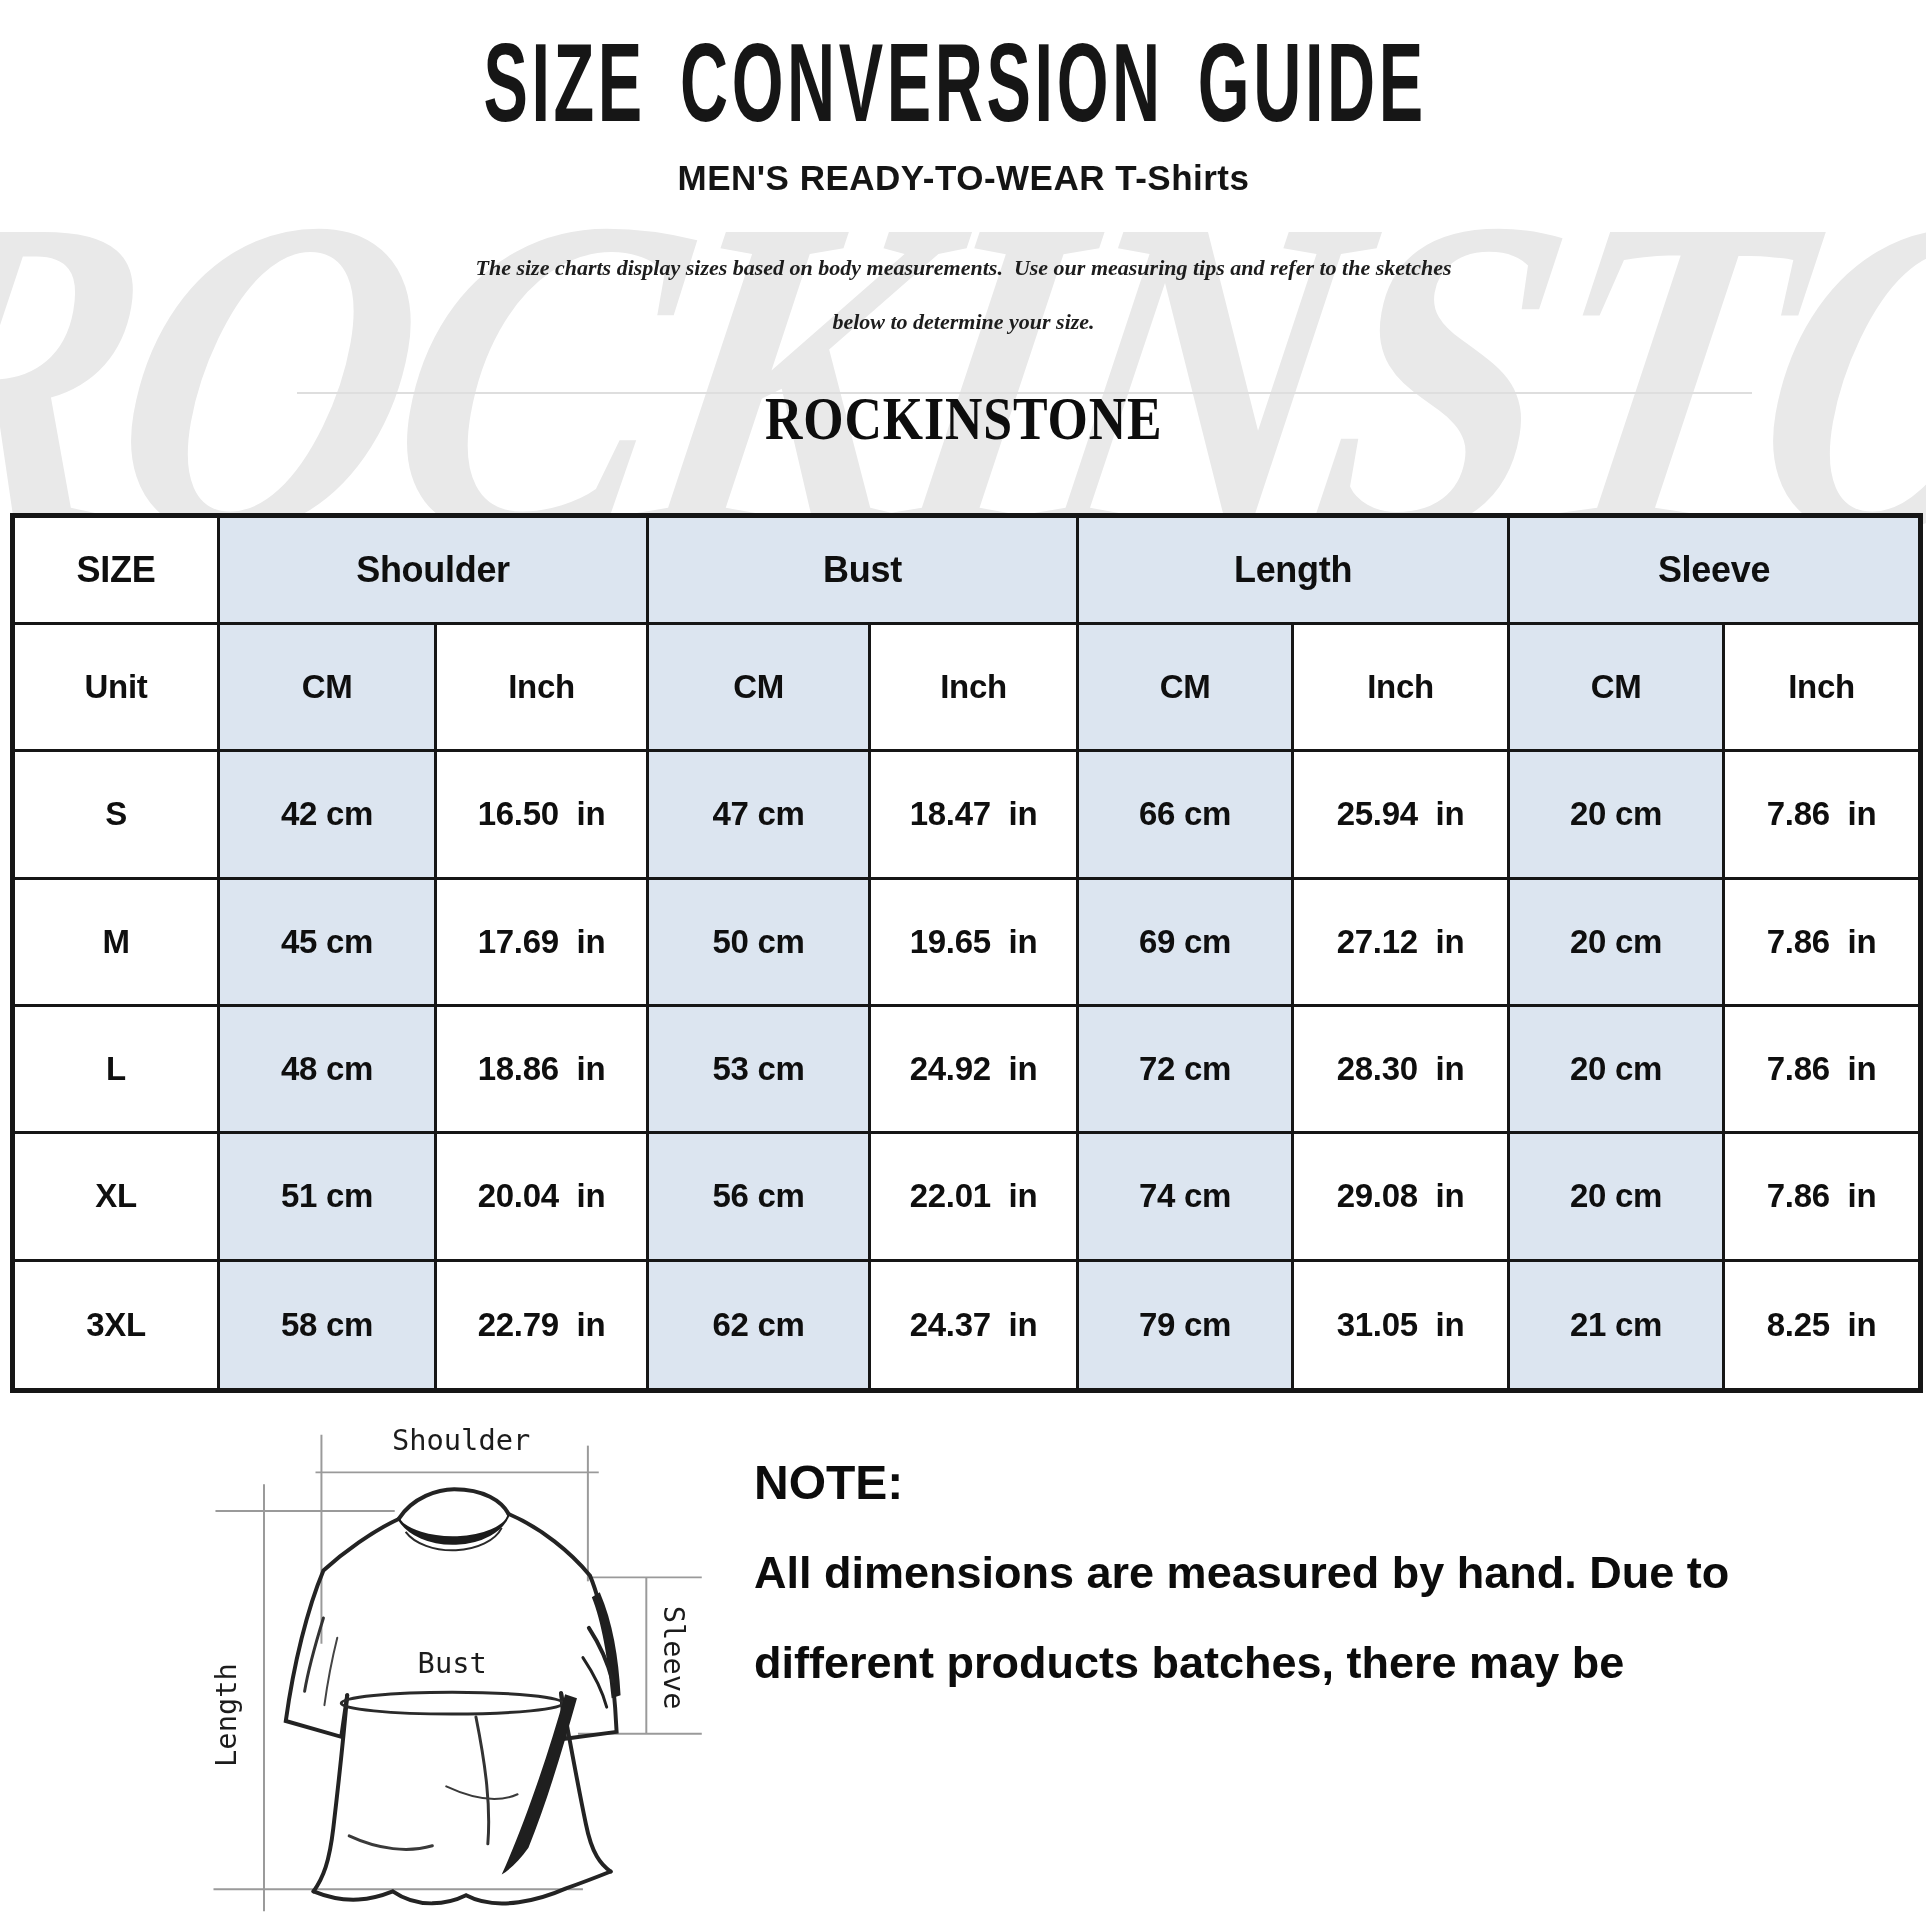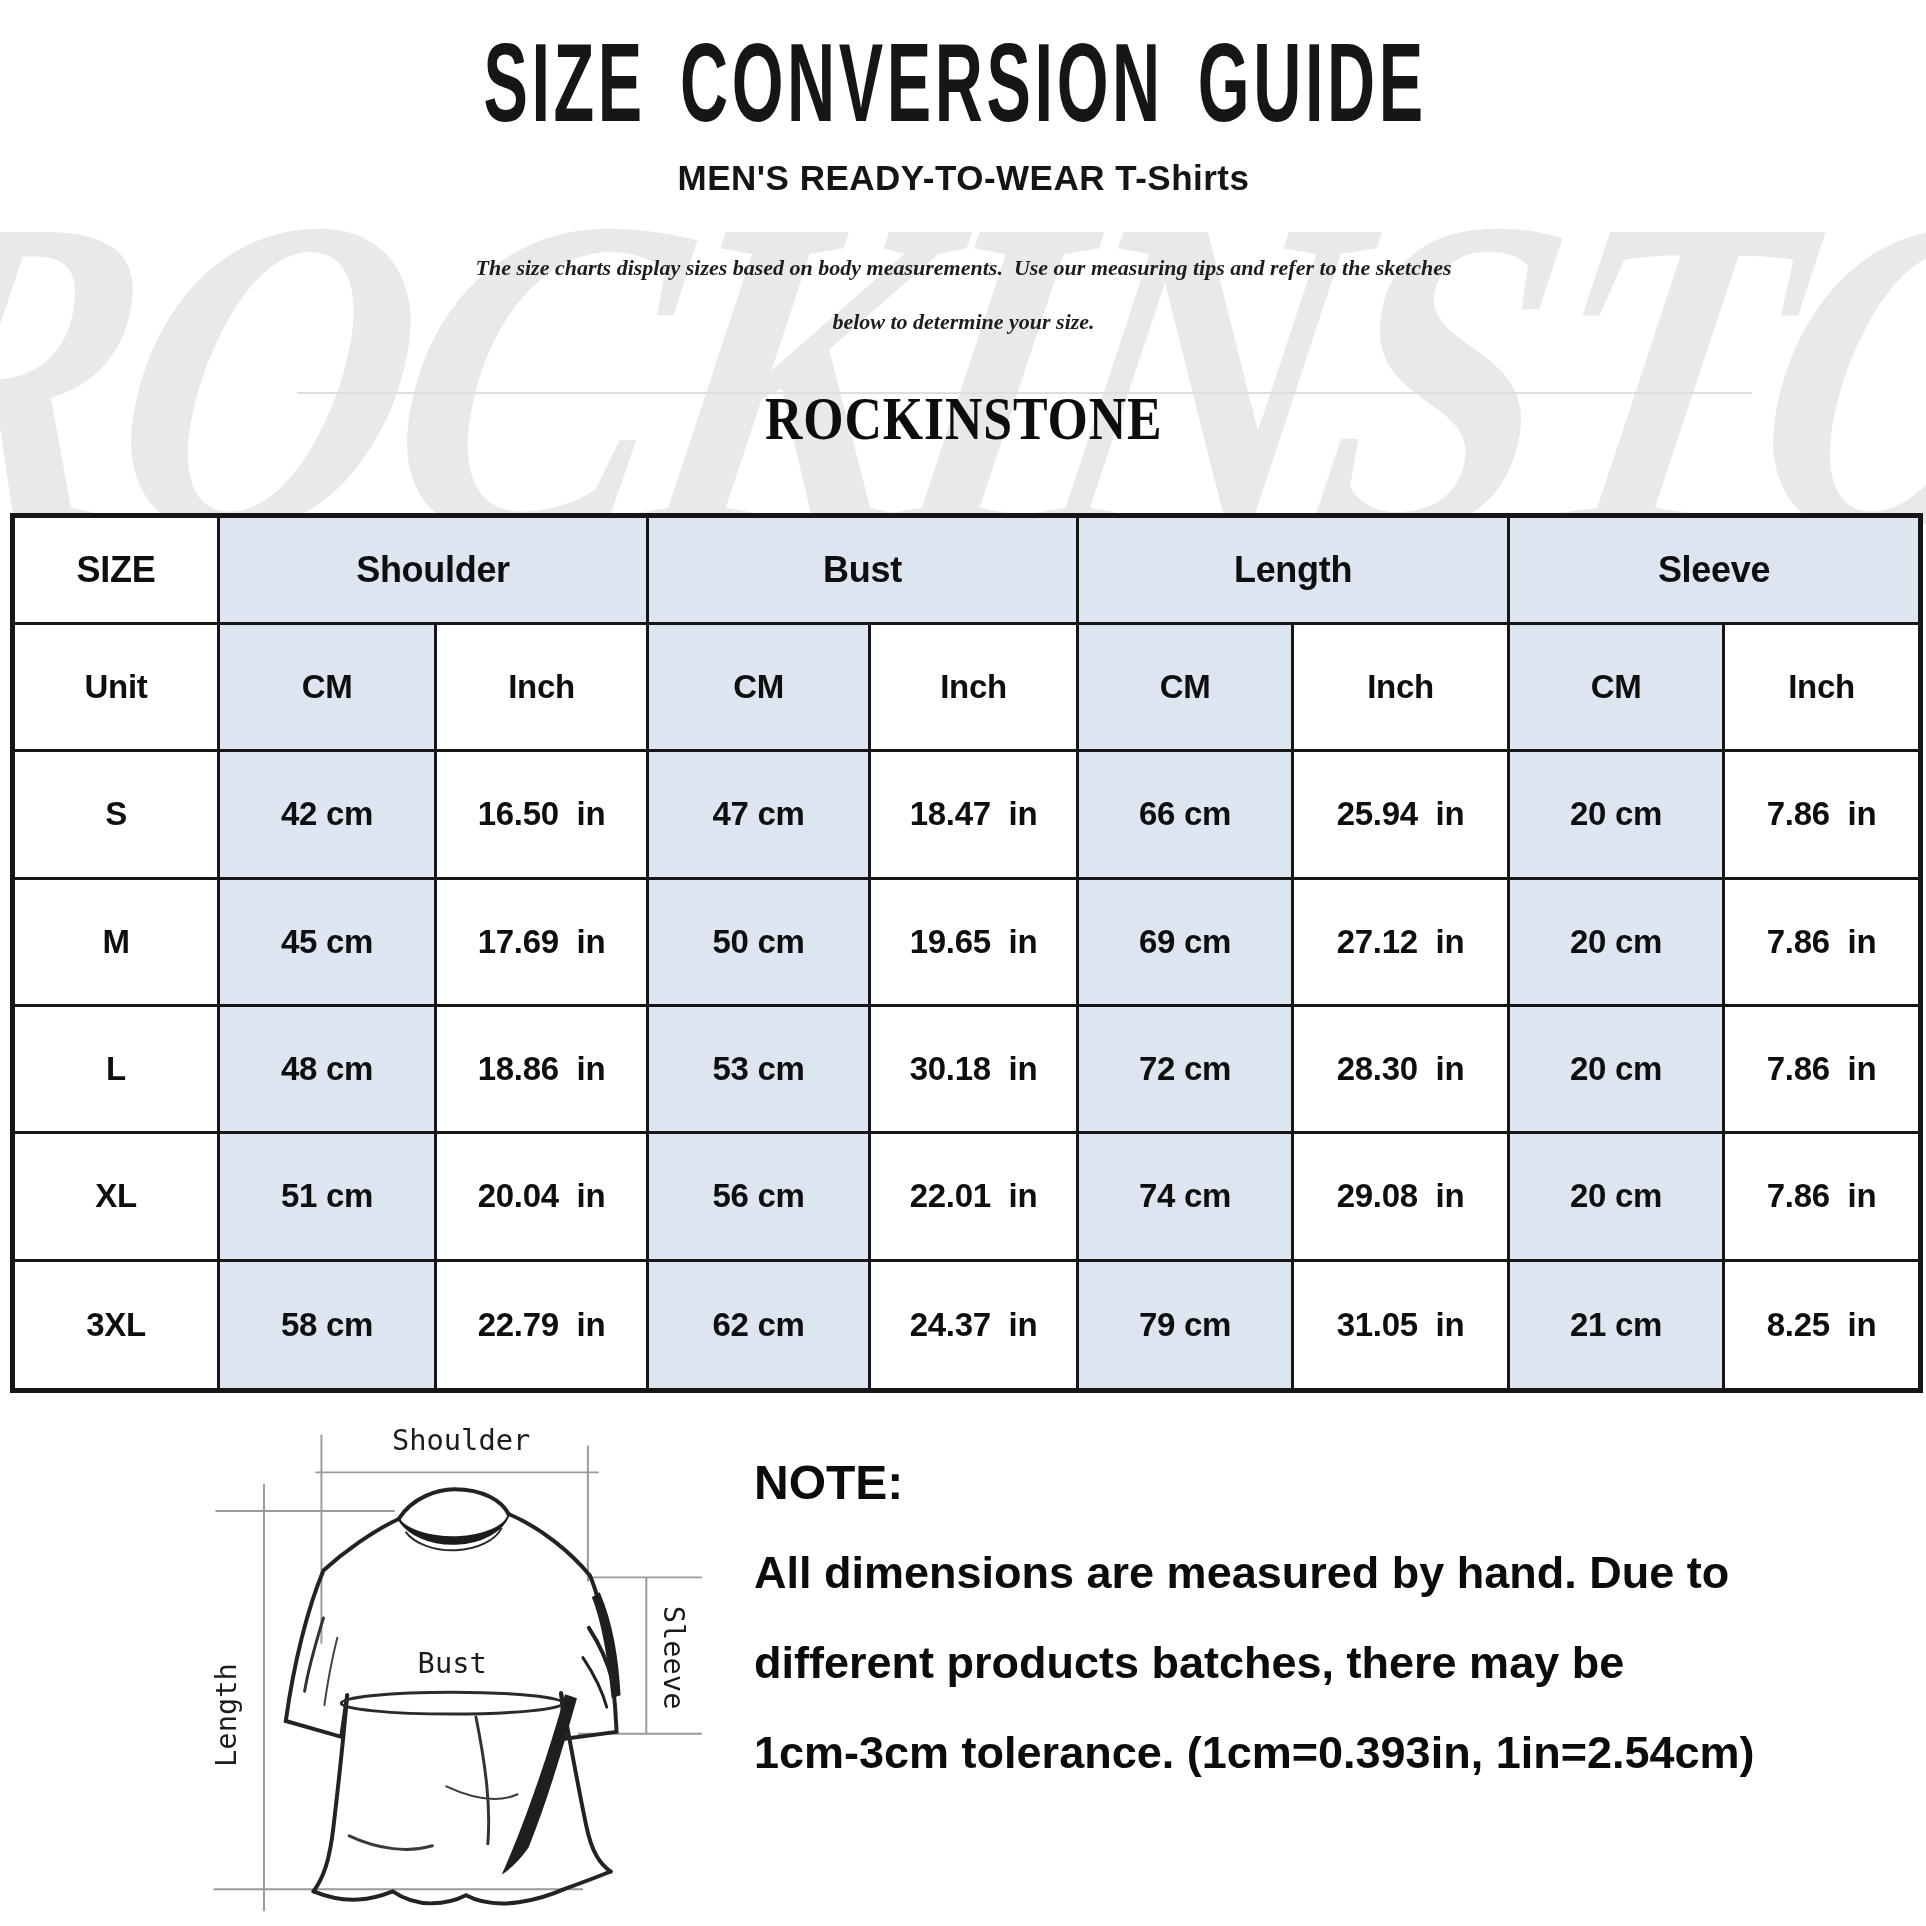--- a/index.html
+++ b/index.html
@@ -136,21 +136,21 @@
         <td class="c-blue">69 cm</td>
         <td>27.12  in</td>
         <td class="c-blue">20 cm</td>
         <td>7.86  in</td>
       </tr>
       <tr>
         <td>L</td>
         <td class="c-blue">48 cm</td>
         <td>18.86  in</td>
         <td class="c-blue">53 cm</td>
-        <td>30.18  in</td>
+        <td>24.92  in</td>
         <td class="c-blue">72 cm</td>
         <td>28.30  in</td>
         <td class="c-blue">20 cm</td>
         <td>7.86  in</td>
       </tr>
       <tr>
         <td>XL</td>
         <td class="c-blue">51 cm</td>
         <td>20.04  in</td>
         <td class="c-blue">56 cm</td>
@@ -223,15 +223,14 @@
   <text x="315" y="42" text-anchor="middle">Shoulder</text>
   <text x="306" y="268" text-anchor="middle">Bust</text>
   <text x="88" y="310" text-anchor="middle" transform="rotate(-90 88 310)">Length</text>
   <text x="520" y="252" text-anchor="middle" transform="rotate(90 520 252)">Sleeve</text>
 </svg>
 
 <div class="note">
   <div class="nh">NOTE:</div>
   <div>All dimensions are measured by hand. Due to</div>
   <div>different products batches, there may be</div>
-  <div>1cm-3cm tolerance. (1cm=0.393in, 1in=2.54cm)</div>
 </div>
 
 
 </body></html>

